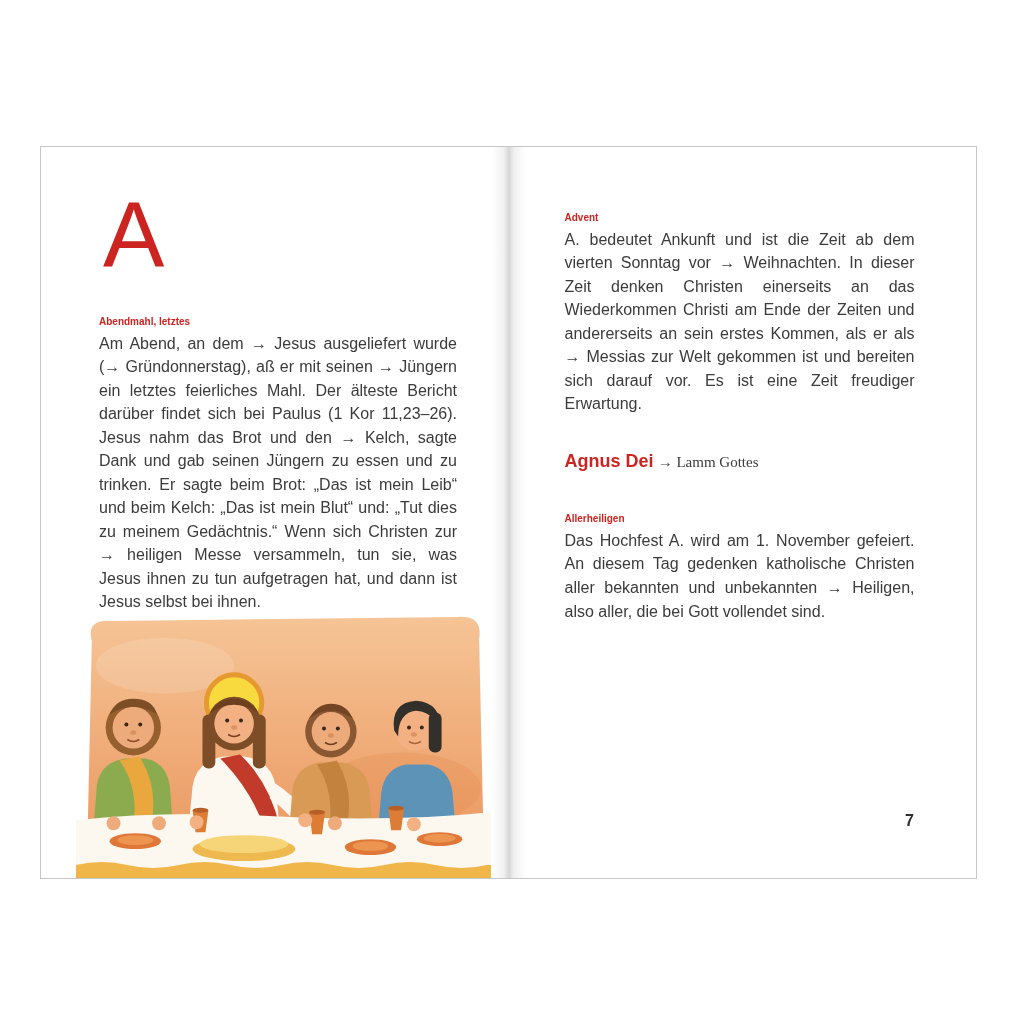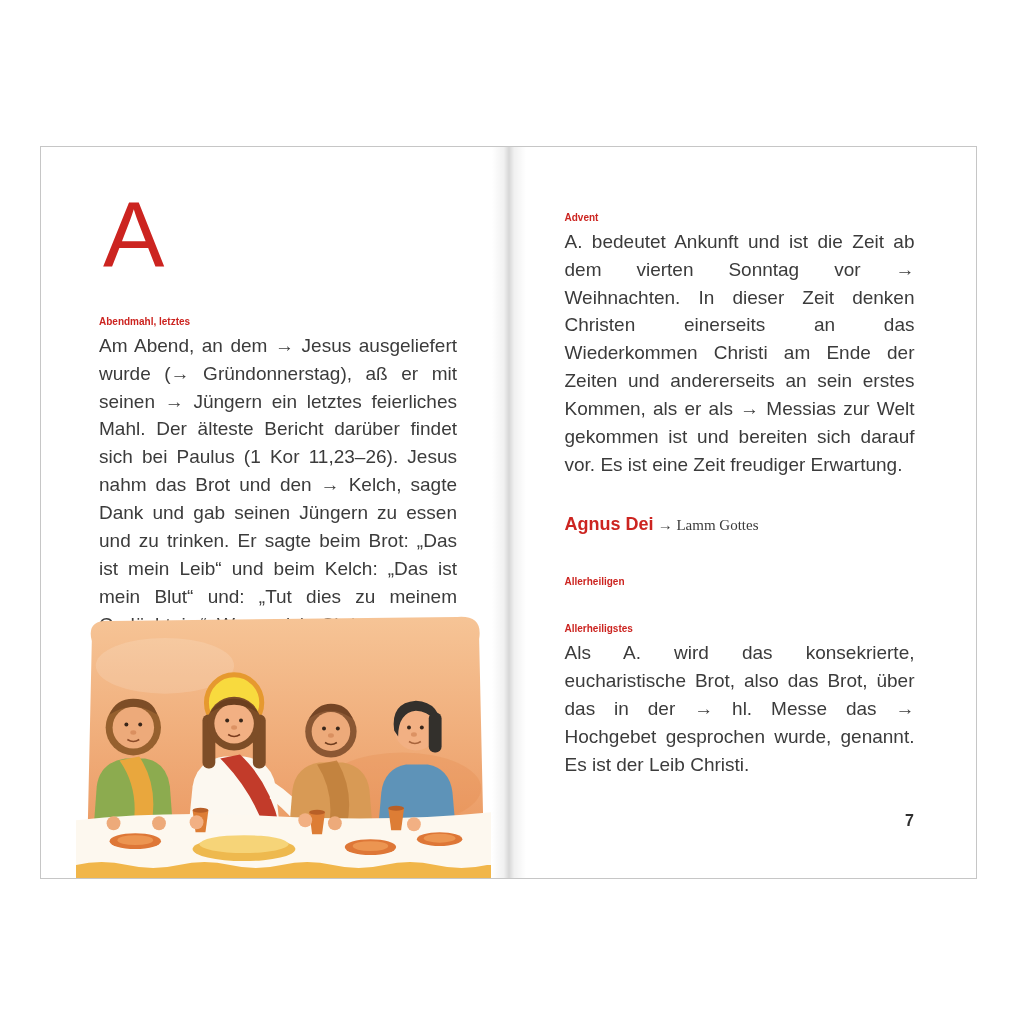--- a/index.html
+++ b/index.html
@@ -41,21 +41,21 @@
 
   .entry{margin:0 0 32px 0;}
   .entry--inline{margin-bottom:38px;}
   .entry-heading{
     margin:0;
     font-size:10px;font-weight:700;color:var(--accent-red);
     line-height:1.47;
   }
   .entry-body{
     margin:2px 0 0 0;
-    font-size:19px;line-height:1.47;color:var(--body-text);
+    font-size:16px;line-height:1.47;color:var(--body-text);
     text-align:justify;
     hyphens:manual;
   }
   .inline-line{margin:0;font-size:15px;line-height:1.47;}
   .inline-line .red{color:var(--accent-red);font-weight:700;font-size:18px;}
   .inline-line .black{color:var(--body-text);font-family:Liberation Serif, serif;}
 
   .page-number{
     position:absolute;right:62px;bottom:48px;
     font-size:16px;font-weight:700;color:#2f2f2f;
@@ -192,26 +192,23 @@
 
         <div class="entry entry--inline">
           <p class="inline-line">
             <span class="red">Agnus Dei</span>
             <span class="black">→ Lamm Gottes</span>
           </p>
         </div>
 
         <div class="entry">
           <h3 class="entry-heading">Allerheiligen</h3>
-        </div>
-
-        <div class="entry">
-          <h3 class="entry-heading">Allerheiligstes</h3>
-          <p class="entry-body">Als A. wird das konsekrierte, eucharistische Brot, also das Brot, über das in der → hl. Messe das → Hochgebet gesprochen wurde, genannt. Es ist der Leib Christi.</p>
-        </div>
+          <p class="entry-body">Das Hochfest A. wird am 1. November gefeiert. An diesem Tag gedenken katholische Christen aller bekannten und unbekannten → Heiligen, also aller, die bei Gott vollendet sind.</p>
+        </div>
+
 
       </div>
 
       <div class="page-number">7</div>
     </div>
 
     <div class="gutter"></div>
   </div>
 </div>
 

